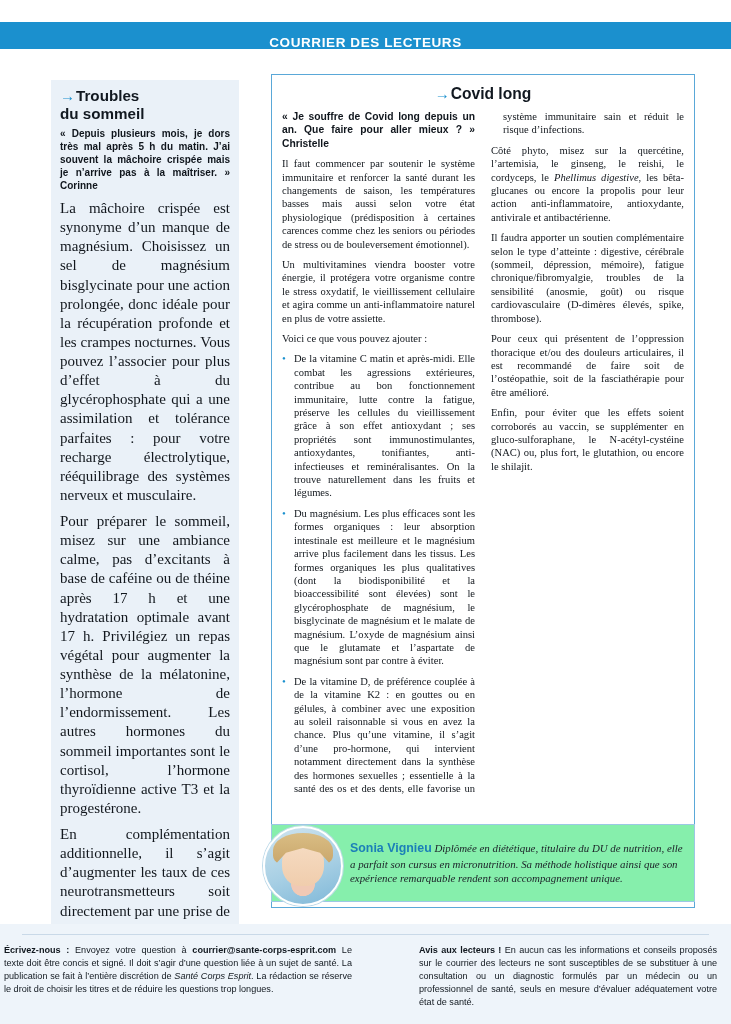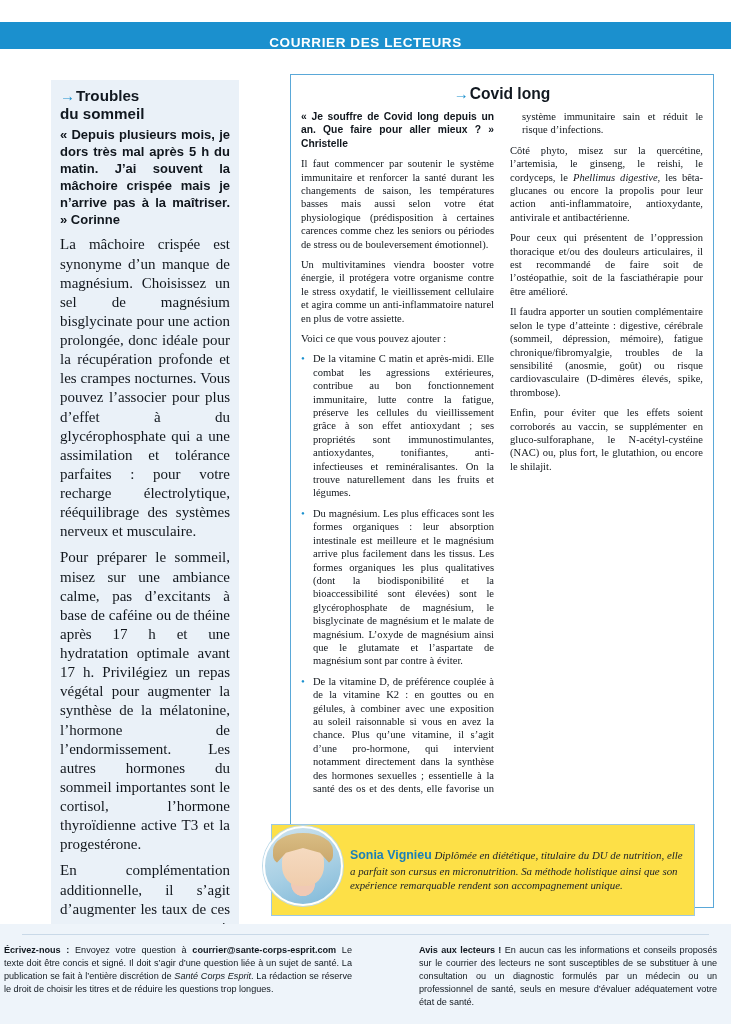--- a/index.html
+++ b/index.html
@@ -74,21 +74,21 @@
     display: inline-block;
     color: #1b90ce;
     font-weight: bold;
     font-size: 15px;
     vertical-align: baseline;
     margin-right: 1px;
   }
   .q-lead {
     font-family: "Liberation Sans", sans-serif;
     font-weight: bold;
-    font-size: 13px;
+    font-size: 10px;
     line-height: 1.30;
     text-align: justify;
     color: #10161d;
     margin: 0 0 7px 0;
   }
   .q-lead .sig {
   }
   .body-p {
     font-family: "Liberation Serif", serif;
     font-size: 15px;
@@ -105,21 +105,20 @@
   .covid-box {
     position: absolute;
     left: 271px;
     top: 25px;
     width: 424px;
     height: 834px;
     border: 1px solid #5aa8d8;
     background: #ffffff;
     box-sizing: border-box;
     padding: 8px 10px 6px 10px;
-    margin-left: 19px;
   }
   .covid-heading {
     text-align: center;
     font-family: "Liberation Sans", sans-serif;
     font-weight: bold;
     font-size: 15.6px;
     color: #111820;
     margin: 2px 0 7px 0;
   }
   .covid-cols {
@@ -149,23 +148,23 @@
     line-height: 1.22;
   }
   .it { font-style: italic; }
 
   
   .bio {
     position: absolute;
     left: 271px;
     top: 775px;
     width: 424px;
-    height: 92px;
+    height: 78px;
     border: 1px solid #9cc8e4;
-    background: #fde047;
+    background: #86efac;
     box-sizing: border-box;
     display: flex;
     align-items: center;
   }
   .bio-avatar {
     position: absolute;
     left: -9px;
     top: 1px;
     width: 76px;
     height: 76px;
@@ -284,22 +283,22 @@
         <p class="body-p">Voici ce que vous pouvez ajouter :</p>
 
         <p class="body-p bullet-p"><span class="bullet-dot">•</span><span>De la vitamine C matin et après-midi. Elle combat les agressions extérieures, contribue au bon fonctionnement immunitaire, lutte contre la fatigue, préserve les cellules du vieillissement grâce à son effet antioxydant ; ses propriétés sont immunostimulantes, antioxydantes, tonifiantes, anti-infectieuses et reminéralisantes. On la trouve naturellement dans les fruits et légumes.</span></p>
 
         <p class="body-p bullet-p"><span class="bullet-dot">•</span><span>Du magnésium. Les plus efficaces sont les formes organiques : leur absorption intestinale est meilleure et le magnésium arrive plus facilement dans les tissus. Les formes organiques les plus qualitatives (dont la biodisponibilité et la bioaccessibilité sont élevées) sont le glycérophosphate de magnésium, le bisglycinate de magnésium et le malate de magnésium. L’oxyde de magnésium ainsi que le glutamate et l’aspartate de magnésium sont par contre à éviter.</span></p>
 
         <p class="body-p bullet-p"><span class="bullet-dot">•</span><span>De la vitamine D, de préférence couplée à de la vitamine K2 : en gouttes ou en gélules, à combiner avec une exposition au soleil raisonnable si vous en avez la chance. Plus qu’une vitamine, il s’agit d’une pro-hormone, qui intervient notamment directement dans la synthèse des hormones sexuelles ; essentielle à la santé des os et des dents, elle favorise un système immunitaire sain et réduit le risque d’infections.</span></p>
 
         <p class="body-p"><span>Côté phyto, misez sur la quercétine, l’artemisia, le ginseng, le reishi, le cordyceps, le </span><span class="it">Phellimus digestive</span><span>, les bêta-glucanes ou encore la propolis pour leur action anti-inflammatoire, antioxydante, antivirale et antibactérienne.</span></p>
 
+        <p class="body-p">Il faudra apporter un soutien complémentaire selon le type d’atteinte : digestive, cérébrale (sommeil, dépression, mémoire), fatigue chronique/fibromyalgie, troubles de la sensibilité (anosmie, goût) ou risque cardiovasculaire (D-dimères élevés, spike, thrombose).</p>
         <p class="body-p">Pour ceux qui présentent de l’oppression thoracique et/ou des douleurs articulaires, il est recommandé de faire soit de l’ostéopathie, soit de la fasciathérapie pour être amélioré.</p>
-        <p class="body-p">Il faudra apporter un soutien complémentaire selon le type d’atteinte : digestive, cérébrale (sommeil, dépression, mémoire), fatigue chronique/fibromyalgie, troubles de la sensibilité (anosmie, goût) ou risque cardiovasculaire (D-dimères élevés, spike, thrombose).</p>
         <p class="body-p">Enfin, pour éviter que les effets soient corroborés au vaccin, se supplémenter en gluco-sulforaphane, le N-acétyl-cystéine (NAC) ou, plus fort, le glutathion, ou encore le shilajit.</p>
       </div>
     </div>
 
     <div class="bio">
       <div class="bio-avatar"></div>
       <div class="bio-text"><span class="bio-name">Sonia Vignieu</span><span> Diplômée en diététique, titulaire du DU de nutrition, elle a parfait son cursus en micronutrition. Sa méthode holistique ainsi que son expérience remarquable rendent son accompagnement unique.</span></div>
     </div>
 
   </div>

